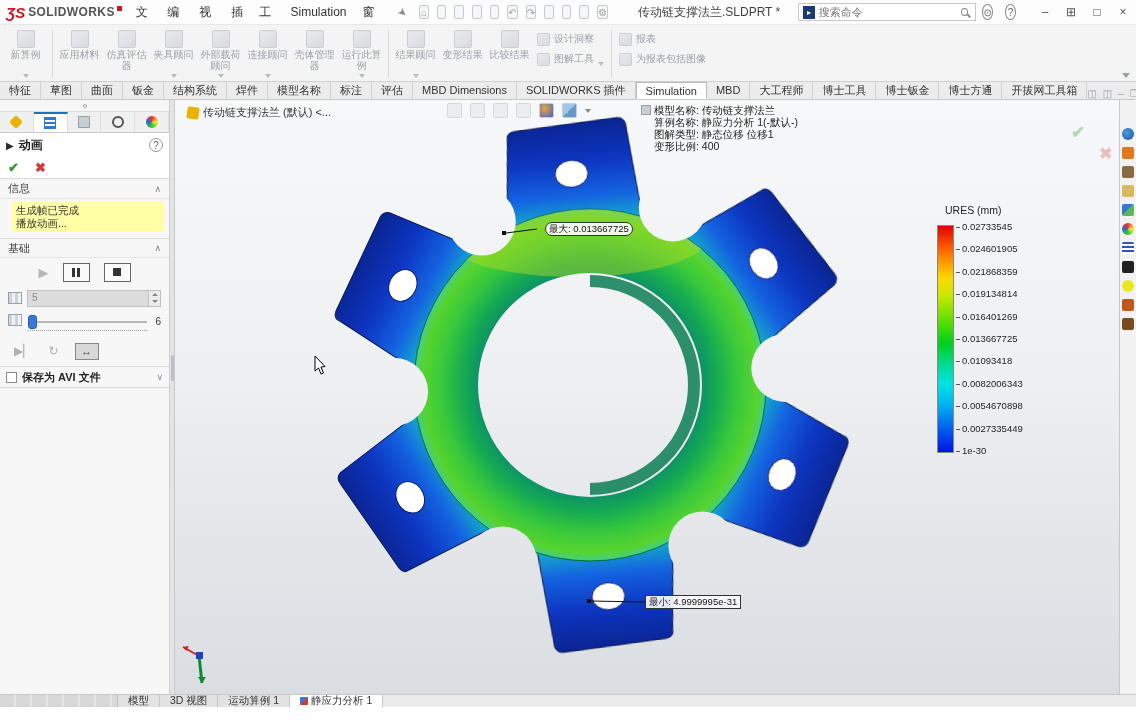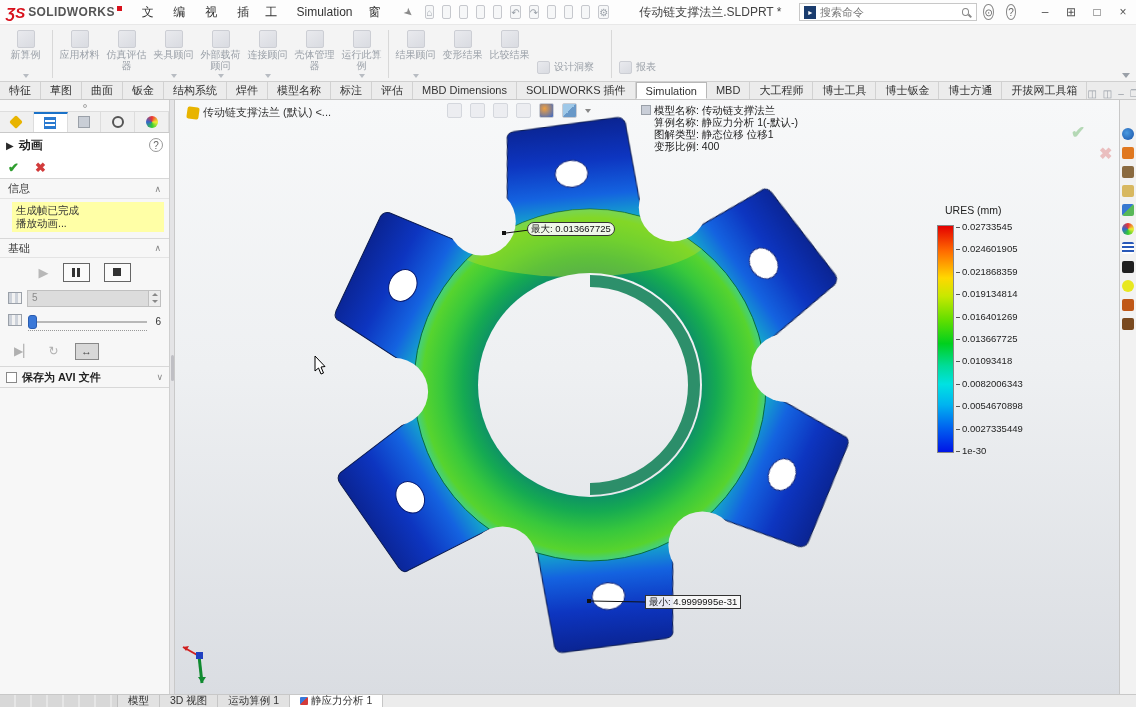--- a/index.html
+++ b/index.html
@@ -2,21 +2,21 @@
 <html><head>
 <meta charset="utf-8">
 <style>
   * { box-sizing: border-box; margin: 0; padding: 0; }
   html,body { width:1136px; height:720px; overflow:hidden; }
   body { font-family:"Liberation Sans", sans-serif; font-size:12px; color:#333; background:#fff; }
   .app { position:relative; width:1136px; height:720px; background:#fff; }
 
   
   .titlebar { position:absolute; left:0; top:0; width:1136px; height:25px; background:#fdfdfd; display:flex; align-items:center; border-bottom:1px solid #e8e8e8; }
-  .logo { display:flex; align-items:center; margin-left:6px; margin-right:12px; }
+  .logo { display:flex; align-items:center; margin-left:6px; margin-right:6px; }
   .logo-mark { color:#d8111c; font-weight:bold; font-style:italic; font-size:15px; margin-right:3px;}
   .logo-text { color:#555; font-weight:bold; font-size:12px; letter-spacing:.4px;}
   .logo-sq { width:5px; height:5px; background:#d8111c; margin-left:2px; margin-top:-8px;}
   .menu { display:flex; }
   .menu-item { padding:0 8px; height:25px; line-height:25px; color:#333; font-size:12px; cursor:default;}
   .pin { color:#8a8a8a; font-size:11px; margin:0 8px; transform:rotate(40deg);}
   .tb-ico { width:14px; height:14px; border:1px solid #c6c8cd; border-radius:2px; margin:0 4px; display:inline-flex; align-items:center; justify-content:center; color:#9aa0a8; font-size:10px; background:#f6f7f8;}
   .doc-title { color:#444; font-size:12px; margin:0 18px 0 26px; white-space:nowrap;}
   .searchbox { display:flex; align-items:center; width:178px; height:18px; border:1px solid #c8c8c8; background:#fff; padding:0 4px; }
   .search-cmd-ico { width:13px; height:13px; background:#1a3c6e; color:#fff; font-size:8px; display:flex; align-items:center; justify-content:center; margin-right:4px;}
@@ -29,21 +29,21 @@
 
   
   .ribbon { position:absolute; left:0; top:25px; width:1136px; height:57px; background:#f4f4f4; border-bottom:1px solid #d0d0d0; display:flex; align-items:stretch; padding:3px 2px 1px 2px;}
   .rgroup { display:flex; align-items:stretch; }
   .rsep { width:1px; background:#d8d8d8; margin:2px 3px; }
   .rbtn { width:47px; display:flex; flex-direction:column; align-items:center; padding-top:2px; position:relative;}
   .ricon { width:18px; height:18px; border:1px solid #ccced4; border-radius:2px; background:linear-gradient(145deg,#e9eaee,#d9dbe1); margin-bottom:1px;}
   .rlabel { font-size:10px; line-height:11px; text-align:center; color:#9aa0a8; white-space:normal;}
   .dd { width:0; height:0; border-left:3px solid transparent; border-right:3px solid transparent; border-top:4px solid #b8bcc2; position:absolute; bottom:2px;}
   .rstack { display:flex; flex-direction:column; justify-content:flex-start; padding-top:4px; gap:6px; margin:0 4px;}
-  .rsmall { display:flex; align-items:flex-end; gap:4px; font-size:10px; color:#9aa0a8; white-space:nowrap;margin-top:28px;}
+  .rsmall { display:flex; align-items:flex-end; gap:4px; font-size:10px; color:#9aa0a8; white-space:nowrap;}
   .ricon-sm { width:13px; height:13px; border:1px solid #ccced4; border-radius:2px; background:linear-gradient(145deg,#e9eaee,#d9dbe1);}
   .ribbon-collapse { position:absolute; right:6px; bottom:3px; width:0; height:0; border-left:4px solid transparent; border-right:4px solid transparent; border-top:5px solid #9aa0a8;}
 
   
   .cmdtabs { position:absolute; left:0; top:82px; width:1136px; height:18px; background:#ececec; display:flex; align-items:flex-end; border-bottom:1px solid #c8c8c8; font-size:11px;}
   .ctab { padding:1px 9px 2px 9px; color:#333; border-right:1px solid #d2d2d2; height:17px; line-height:14px; white-space:nowrap;}
   .ctab.active { background:#fff; border:1px solid #b8b8b8; border-bottom:1px solid #fff; font-weight:normal;}
   .ctab-winctrl { margin-left:auto; display:flex; gap:6px; padding-right:8px; color:#9aa0a8; font-size:10px;}
 
   
@@ -512,21 +512,21 @@
             <span>图解类型: 静态位移 位移1</span>
           </div>
         <div class="row" style="padding-left:13px;">
             <span>变形比例: 400</span>
           </div>
       </div>
 
       <span class="confirm-check">✔</span>
       <span class="confirm-x">✖</span>
 
-      <div class="anno" style="left:352px; top:122px;border-radius:7px;">最大: 0.013667725</div>
+      <div class="anno" style="left:370px; top:122px;border-radius:7px;">最大: 0.013667725</div>
       <div class="anno" style="left:470px; top:495px;">最小: 4.9999995e-31</div>
 
       <div class="legend">
         <div class="ltitle">URES (mm)</div>
         <div class="lrow">
           <div class="lbar"></div>
           <div class="lvals">
             <span>0.02733545</span>
             <span>0.024601905</span>
             <span>0.021868359</span>

